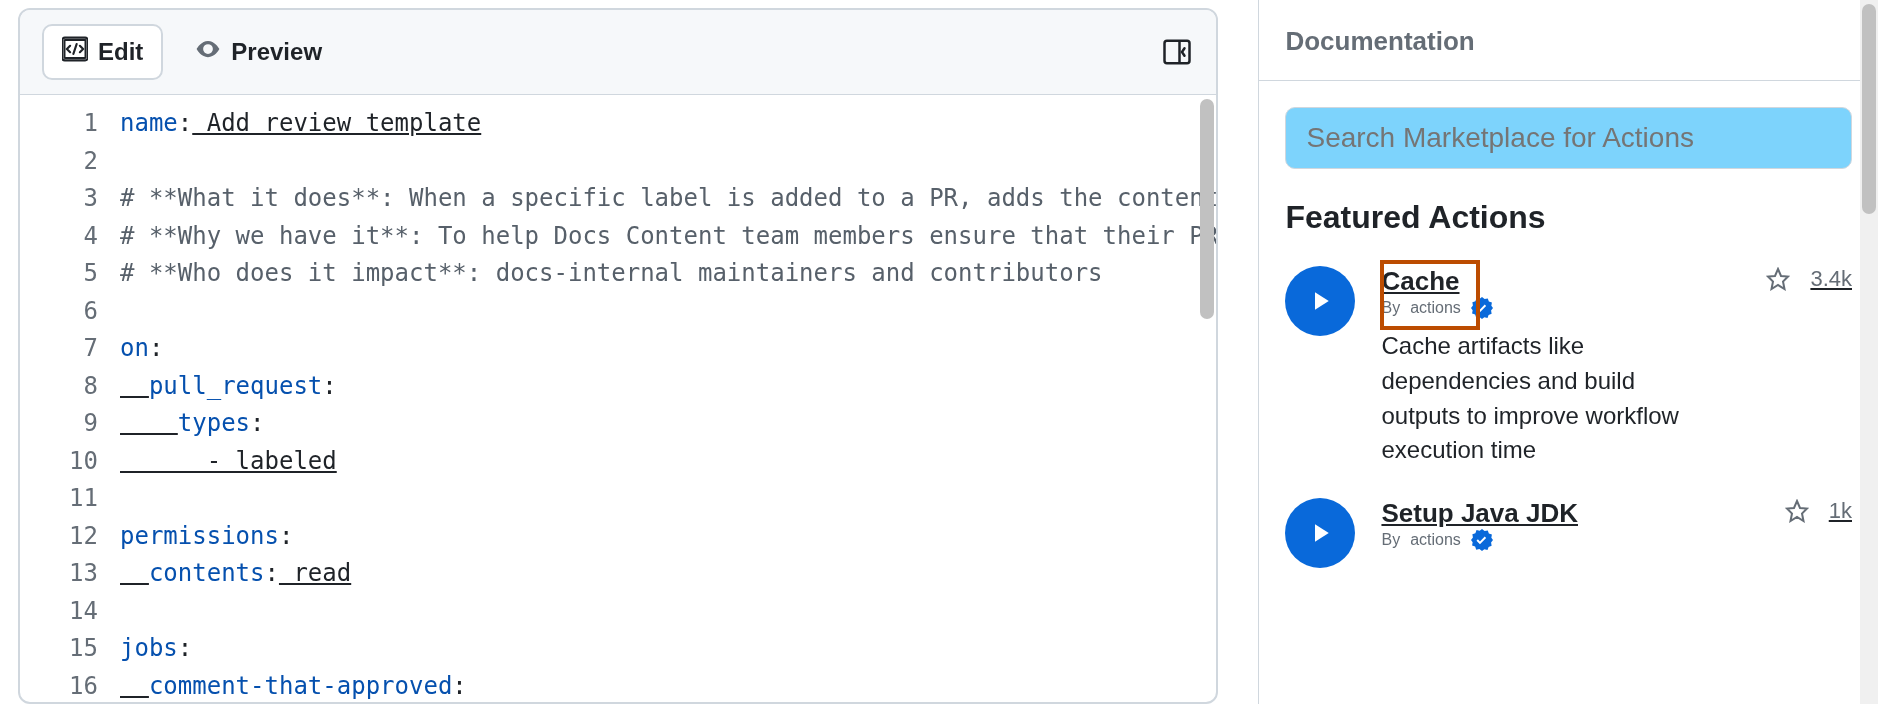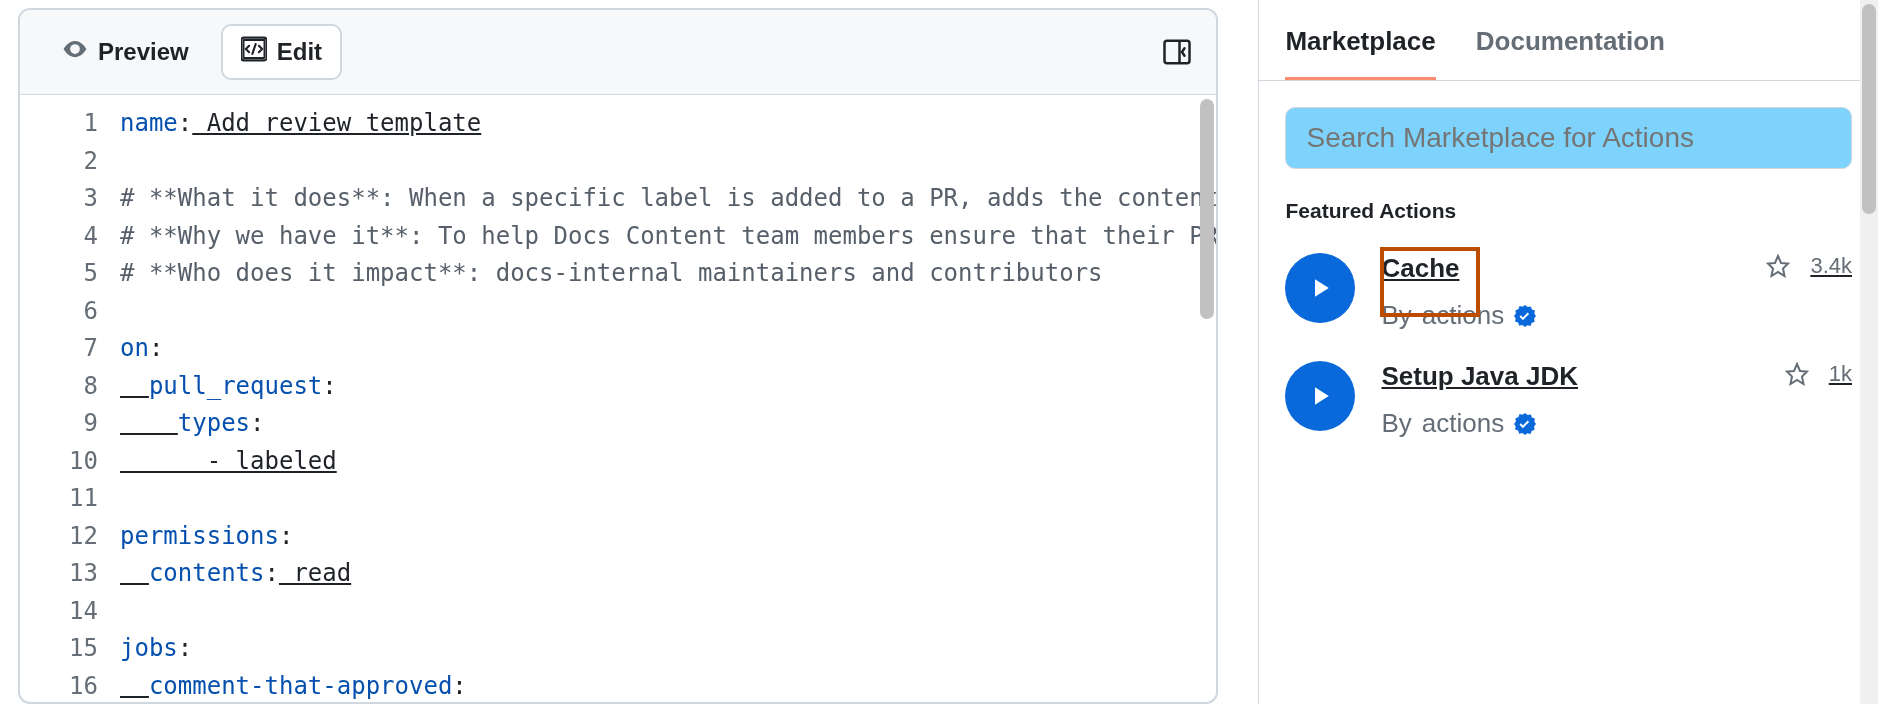--- a/index.html
+++ b/index.html
@@ -128,21 +128,21 @@
     width: 100%;
     font-size: 28px;
     padding: 14px 20px;
     border: 1px solid #d0d7de;
     border-radius: 10px;
     background: #7dd3fc;
     color: #656d76;
   }
   .section-title {
     margin-top: 30px;
-    font-size: 21px;
+    font-size: 32px;
     font-weight: 700;
     color: #1f2328;
   }
   .action-item {
     display: flex;
     gap: 26px;
     margin-top: 30px;
     align-items: flex-start;
   }
   .action-icon {
@@ -156,21 +156,21 @@
   .action-main { flex: 1; }
   .action-title-row { display:flex; align-items:flex-start; justify-content:space-between; gap: 12px; text-decoration: underline; }
   .action-title { font-size: 26px; font-weight: 700; color:#1f2328; display:flex; align-items:center; gap:10px; }
   .verified-badge {
     width: 22px; height: 22px;
     display:inline-flex;
   }
   .verified-badge svg { width:22px; height:22px; fill:#0969da; }
   .star-col { display:flex; align-items:center; gap:20px; color:#656d76; font-size:22px; flex-shrink:0;}
   .star-col svg { width:24px; height:24px; fill:none; stroke:#656d76; stroke-width:2; }
-  .action-author { font-size: 26px; color:#656d76; margin-top:16px; display:flex; align-items:center; gap:10px;}
+  .action-author { font-size: 16px; color:#656d76; margin-top:0; display:flex; align-items:center; gap:10px;}
   .action-desc { font-size: 24px; color:#1f2328; margin-top:10px; max-width: 300px; line-height:1.45;}
   .highlight-box {
     position: absolute;
     border: 4px solid #bc4c00;
     width: 100px;
     height: 70px;
     pointer-events:none;
   }
   .right-scroll-track {
     position:absolute; right:0; top:0; width:18px; height:100%;
@@ -180,35 +180,35 @@
     position:absolute; right:2px; top:4px; width:14px; height:210px;
     background:#c1c1c1; border-radius:7px;
   }
 </style>
 </head>
 <body>
 
 <div class="editor-panel">
   <div class="editor-header">
     <div class="tab-group">
+      <button class="tab-btn active">
+        <span>
+          <svg viewBox="0 0 16 16">
+              <path d="M1.75 1A1.75 1.75 0 000 2.75v10.5C0 14.216.784 15 1.75 15h12.5A1.75 1.75 0 0016 13.25V2.75A1.75 1.75 0 0014.25 1zM1.5 2.75a.25.25 0 01.25-.25h12.5a.25.25 0 01.25.25v10.5a.25.25 0 01-.25.25H1.75a.25.25 0 01-.25-.25zM5 6L3 8l2 2M11 6l2 2-2 2M9 5l-2 6" stroke="#1f2328" stroke-width="1.3" fill="none" stroke-linecap="round" stroke-linejoin="round"></path>
+            </svg>
+        </span>
+        <span>Edit</span>
+      </button>
       <button class="tab-btn">
         <span>
           <svg viewBox="0 0 16 16">
               <path d="M8 3C4 3 1.5 7 1 8c.5 1 3 5 7 5s6.5-4 7-5c-.5-1-3-5-7-5zm0 8a3 3 0 110-6 3 3 0 010 6z"></path>
             </svg>
         </span>
         <span>Preview</span>
-      </button>
-      <button class="tab-btn active">
-        <span>
-          <svg viewBox="0 0 16 16">
-              <path d="M1.75 1A1.75 1.75 0 000 2.75v10.5C0 14.216.784 15 1.75 15h12.5A1.75 1.75 0 0016 13.25V2.75A1.75 1.75 0 0014.25 1zM1.5 2.75a.25.25 0 01.25-.25h12.5a.25.25 0 01.25.25v10.5a.25.25 0 01-.25.25H1.75a.25.25 0 01-.25-.25zM5 6L3 8l2 2M11 6l2 2-2 2M9 5l-2 6" stroke="#1f2328" stroke-width="1.3" fill="none" stroke-linecap="round" stroke-linejoin="round"></path>
-            </svg>
-        </span>
-        <span>Edit</span>
       </button>
     </div>
     <div class="panel-toggle">
       <svg viewBox="0 0 24 24">
           <rect x="2" y="3" width="20" height="18" rx="2"></rect>
           <line x1="14" y1="3" x2="14" y2="21"></line>
           <polyline points="18,9 16,12 18,15" stroke-linecap="round" stroke-linejoin="round"></polyline>
         </svg>
     </div>
   </div>
@@ -236,21 +236,20 @@
     <div class="scroll-thumb"></div>
   </div>
 </div>
 
 <div class="sidebar-panel">
   <div class="right-scroll-track">
     <div class="right-scroll-thumb"></div>
   </div>
 
   <div class="side-tabs">
-    <div class="side-tab active">Marketplace</div>
     <div class="side-tab">Documentation</div>
   </div>
 
   <div class="side-body">
     <input class="search-box" placeholder="Search Marketplace for Actions" style="">
     <div class="section-title">Featured Actions</div>
 
     
     <div class="action-item" style="position:relative;">
       <div class="action-icon">
@@ -272,20 +271,21 @@
         </div>
         <div class="action-author">
           <span>By </span>
           <span>actions</span>
           <span class="verified-badge">
             <svg viewBox="0 0 16 16">
                 <path d="M8 0l1.9 1.4 2.3-.4.8 2.2 2.2.8-.4 2.3L16 8l-1.4 1.9.4 2.3-2.2.8-.8 2.2-2.3-.4L8 16l-1.9-1.4-2.3.4-.8-2.2-2.2-.8.4-2.3L0 8l1.4-1.9-.4-2.3 2.2-.8.8-2.2 2.3.4zM6.5 11L11 6.5 10 5.5 6.5 9 5 7.5 4 8.5z"></path>
               </svg>
           </span>
         </div>
+        <div class="action-desc">Cache artifacts like dependencies and build outputs to improve workflow execution time</div>
       </div>
       <div class="highlight-box" style="left:95px; top:-6px;"></div>
     </div>
 
     
     <div class="action-item">
       <div class="action-icon">
         <svg viewBox="0 0 24 24">
             <path d="M8 5v14l11-7z"></path>
           </svg>

